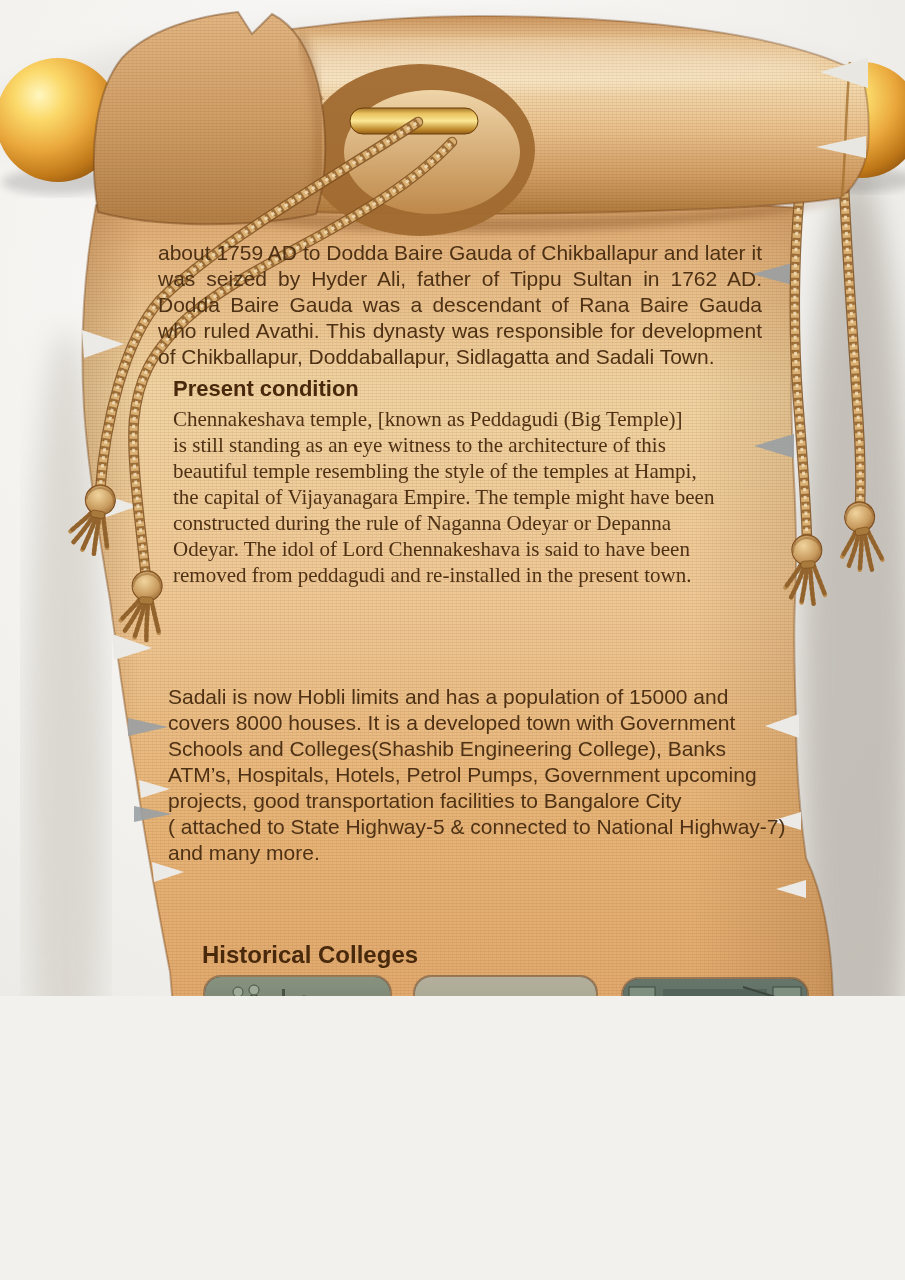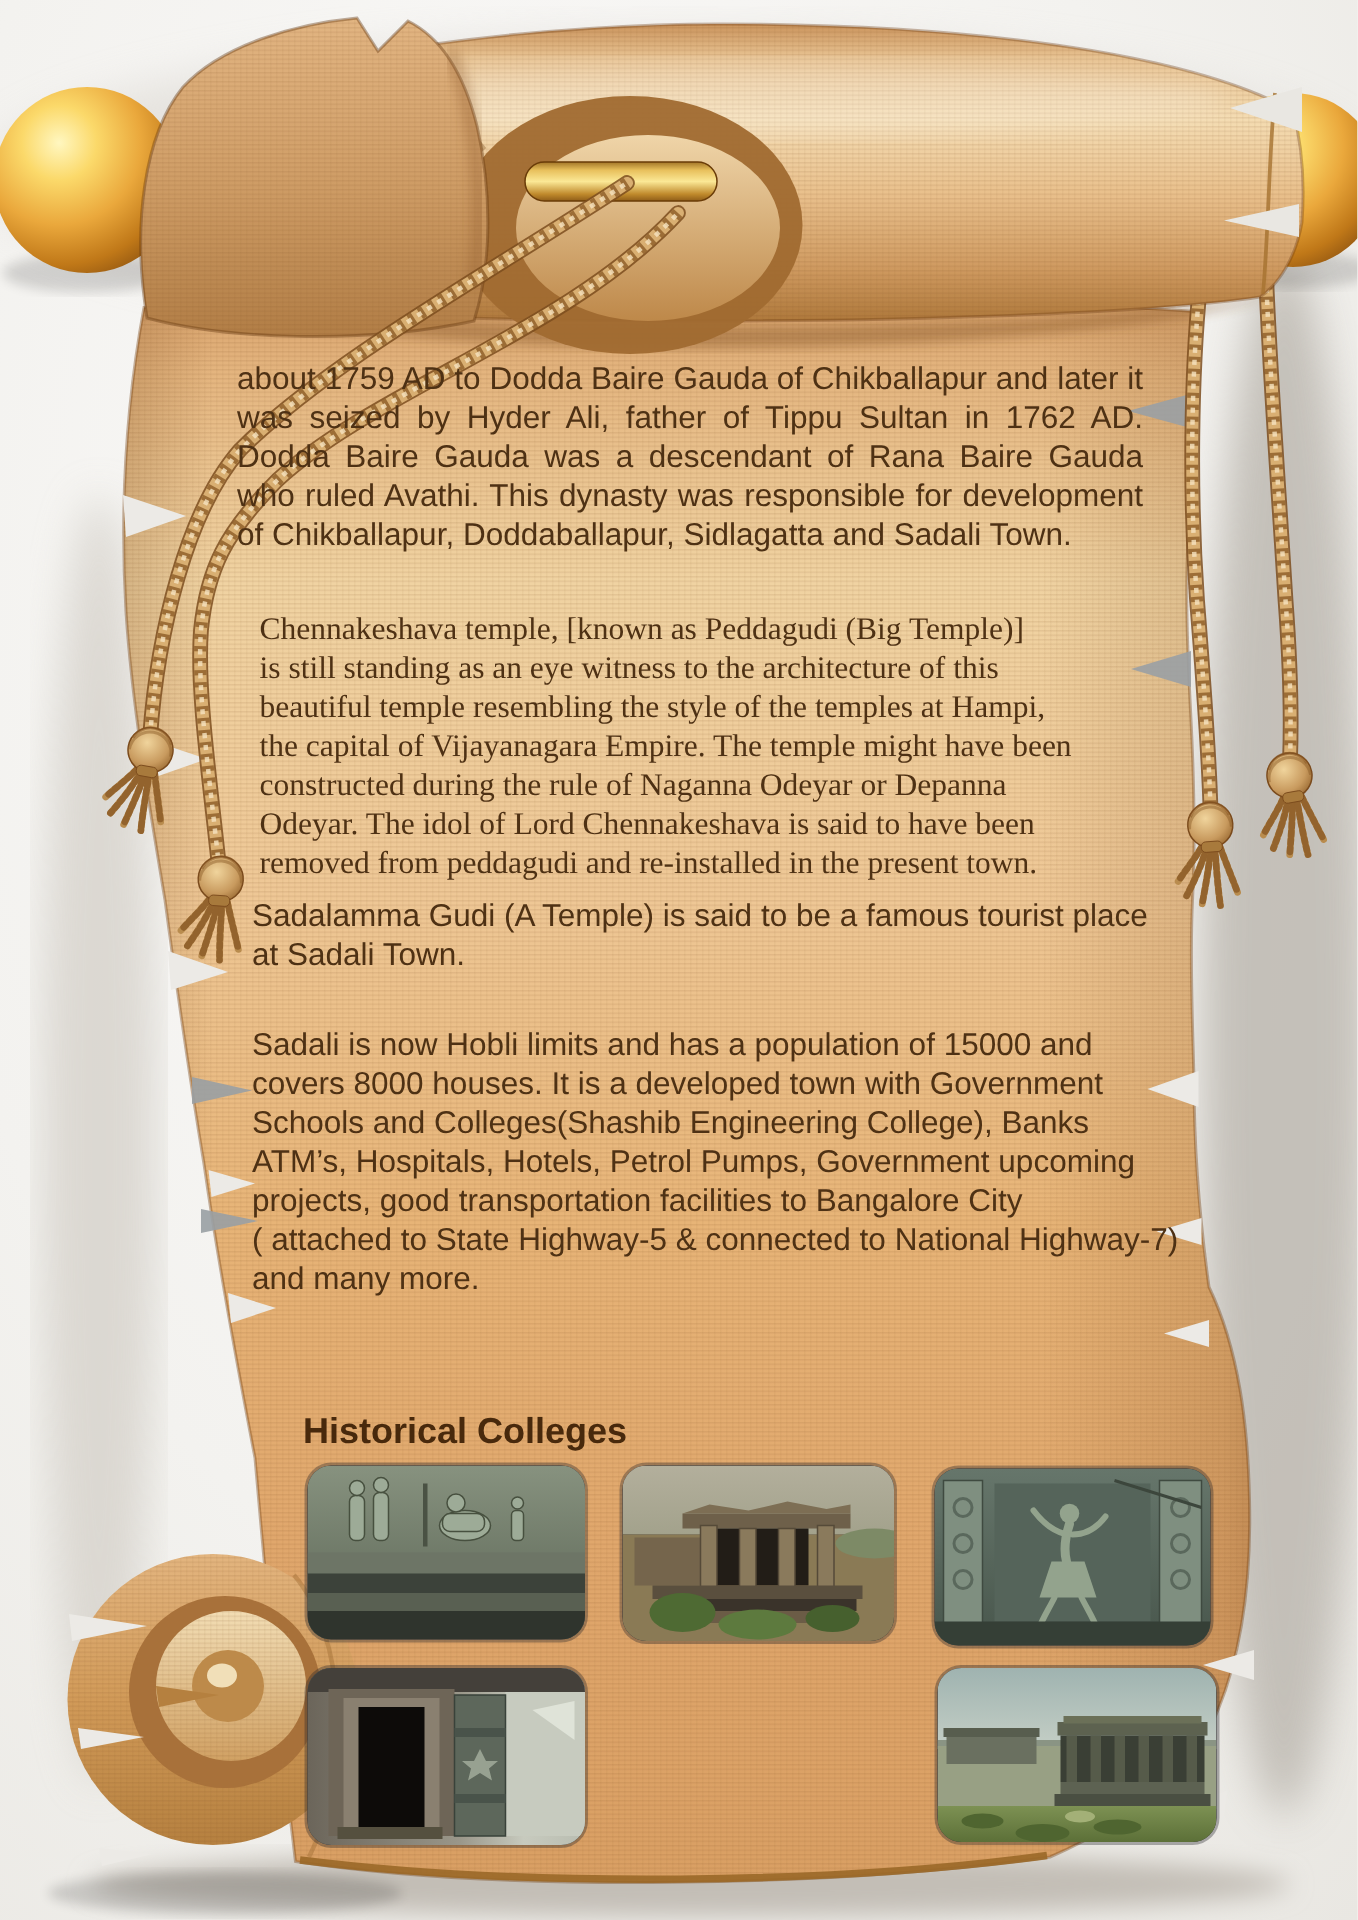--- a/index.html
+++ b/index.html
@@ -1,17 +1,17 @@
 <!DOCTYPE html>
 <html><head>
 <meta charset="utf-8">
 <style>
   html,body{margin:0;padding:0;background:#f2f1ee;}
   .stage{
-    position:relative;width:905px;height:1280px;overflow:hidden;
+    position:relative;width:905px;height:996px;overflow:hidden;
     background:radial-gradient(ellipse at 40% 30%, #fbfaf9 0%, #f3f2ef 55%, #e9e7e2 100%);
     font-family:"Liberation Sans","DejaVu Sans",sans-serif;
   }
   .scroll-art{position:absolute;left:0;top:0;}
   
   .rope-base{stroke:#7c4e1e;stroke-width:10.5;fill:none;stroke-linecap:round;opacity:.85}
   .rope-mid{stroke:#d9af72;stroke-width:8;fill:none;stroke-linecap:round}
   .rope-twist{stroke:#7b4916;stroke-width:8;fill:none;stroke-dasharray:3.4 4.6;opacity:.65}
   .rope-hi{stroke:#f6e4c0;stroke-width:3;fill:none;stroke-dasharray:3.4 4.6;stroke-dashoffset:-2;opacity:.8}
   .strandBase{stroke:#b98c4e;stroke-width:4.5;fill:none;stroke-linecap:round}
@@ -270,31 +270,30 @@
         <use href="#ropeL2" class="rope-mid"></use>
       <use href="#ropeL2" class="rope-twist"></use>
         <use href="#ropeL2" class="rope-hi"></use>
       <use href="#tassel" transform="translate(100,502) rotate(10)"></use>
       <use href="#tassel" transform="translate(147,588) rotate(4)"></use>
     </g>
   </svg>
 
   <div class="txt t-intro">about 1759 AD to Dodda Baire Gauda of Chikballapur and later it was seized by Hyder Ali, father of Tippu Sultan in 1762 AD. Dodda Baire Gauda was a descendant of Rana Baire Gauda who ruled Avathi. This dynasty was responsible for development of Chikballapur, Doddaballapur, Sidlagatta and Sadali Town.</div>
 
+  <div class="txt t-h1">Present condition</div>
 
   <div class="txt t-pc pre">Chennakeshava temple, [known as Peddagudi (Big Temple)]
 is still standing as an eye witness to the architecture of this
 beautiful temple resembling the style of the temples at Hampi,
 the capital of Vijayanagara Empire. The temple might have been
 constructed during the rule of Naganna Odeyar or Depanna
 Odeyar. The idol of Lord Chennakeshava is said to have been
 removed from peddagudi and re-installed in the present town.</div>
 
-  <div class="txt t-sad pre">Sadalamma Gudi (A Temple) is said to be a famous tourist place
-at Sadali Town.</div>
 
   <div class="txt t-town pre">Sadali is now Hobli limits and has a population of 15000 and
 covers 8000 houses. It is a developed town with Government
 Schools and Colleges(Shashib Engineering College), Banks
 ATM’s, Hospitals, Hotels, Petrol Pumps, Government upcoming
 projects, good transportation facilities to Bangalore City
 ( attached to State Highway-5 &amp; connected to National Highway-7)
 and many more.</div>
 
 

